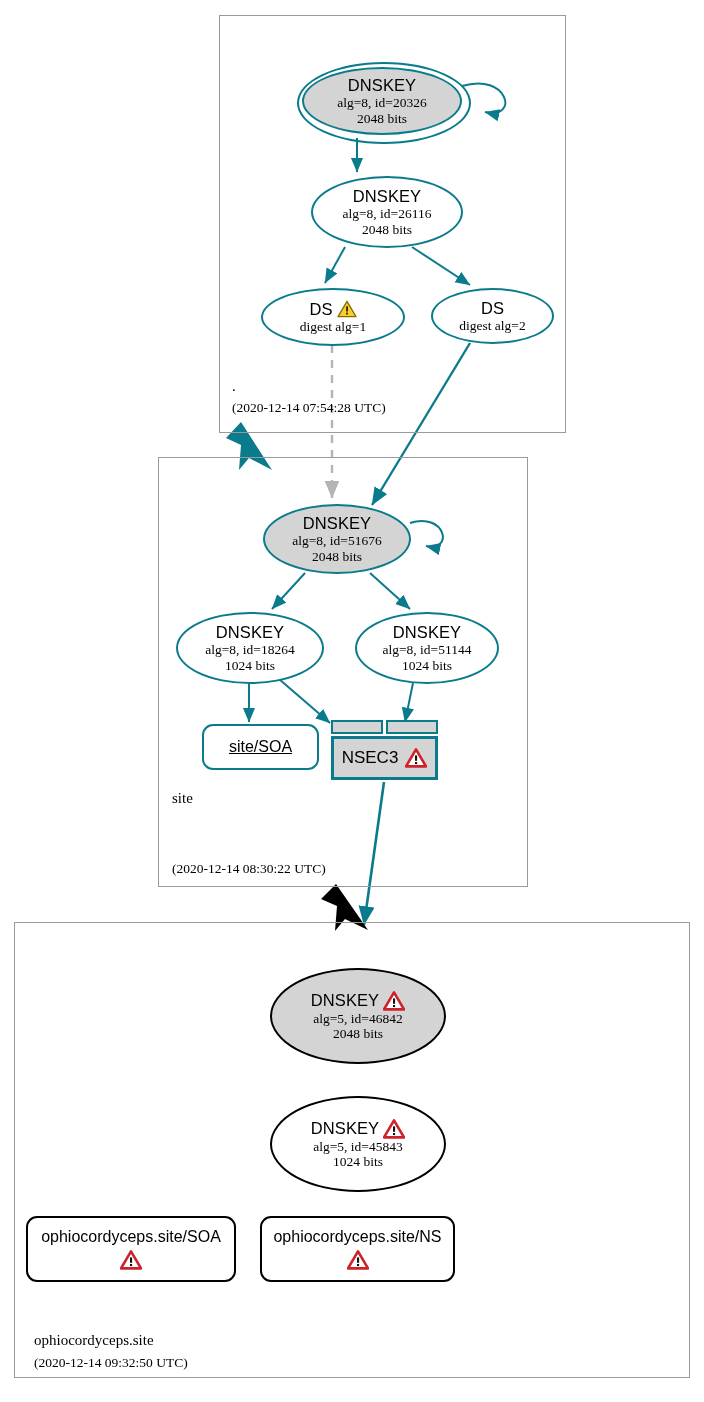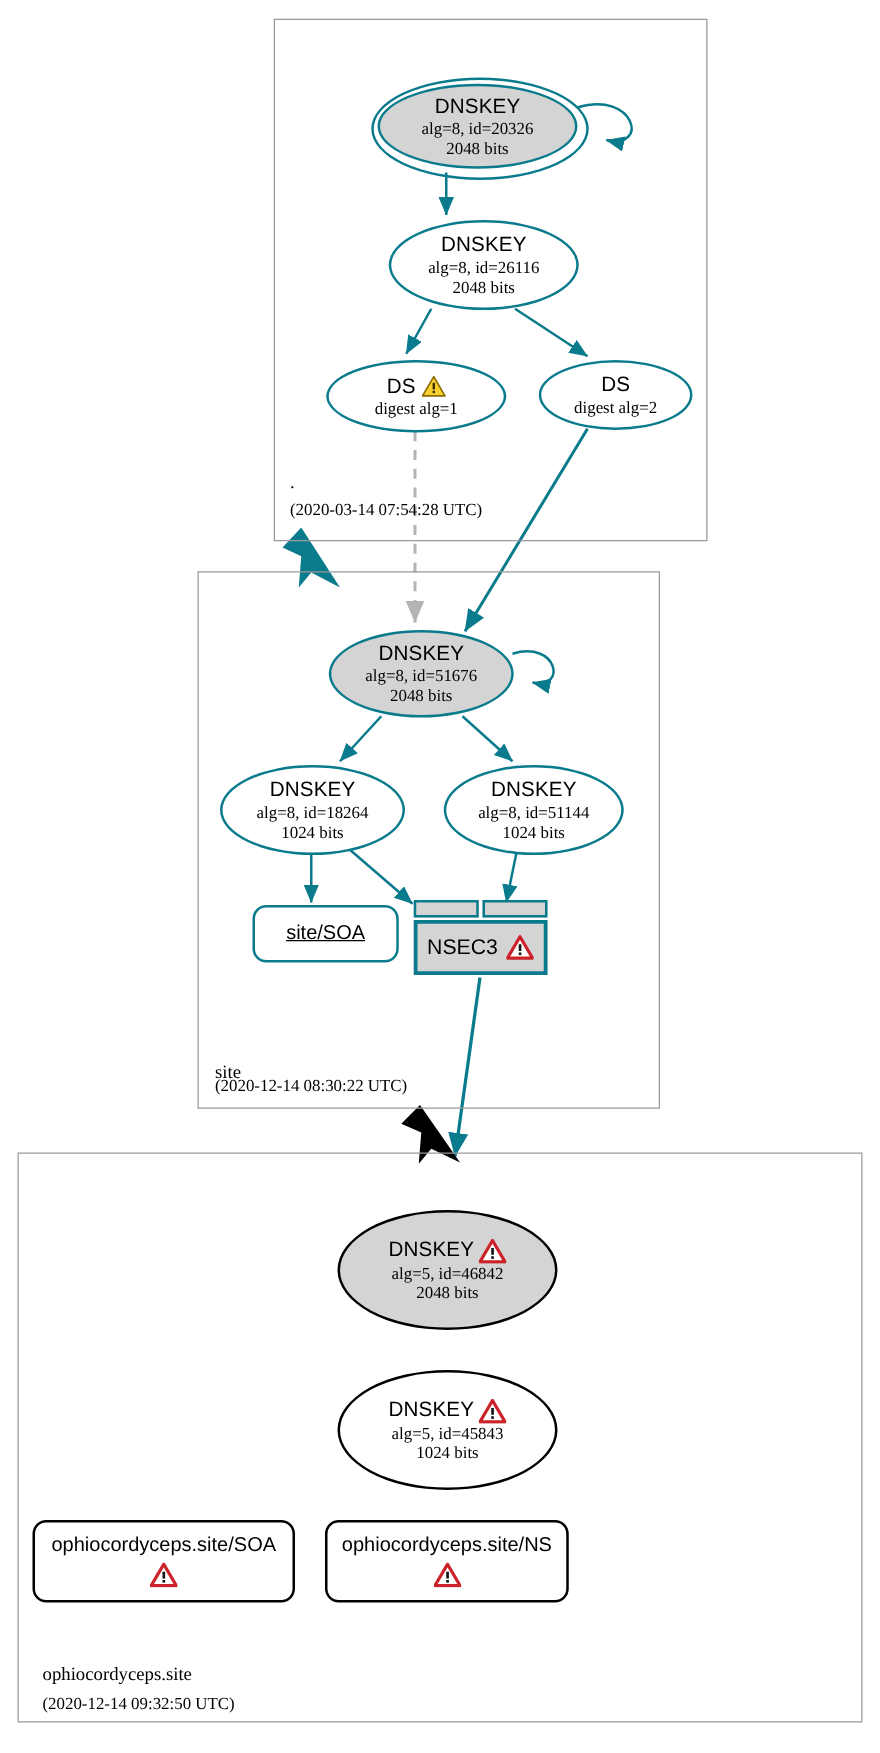--- a/index.html
+++ b/index.html
@@ -110,21 +110,21 @@
       <line x1="384" y1="782" x2="364" y2="925" stroke="#0a7b8c" stroke-width="2.6" marker-end="url(#ar-teal)"></line>
     </g>
 
     <g>
       <path d="M336,884 L368,930 L345,919 L335,931 L337,906 L321,899 z" fill="#000000"></path>
     </g>
   </svg>
 
   <div class="zonebox" style="left:219px;top:15px;width:347px;height:418px;"></div>
   <div class="zonelabel" style="left:232px;top:378px;">.</div>
-  <div class="zonetime" style="left:232px;top:400px;">(2020-03-14 07:54:28 UTC)</div>
+  <div class="zonetime" style="left:232px;top:400px;">(2020-12-14 07:54:28 UTC)</div>
 
   <div class="dbl" style="left:297px;top:62px;width:170px;height:78px;"></div>
   <div class="node ell teal shaded" style="left:302px;top:67px;width:160px;height:68px;">
     <div class="titlerow">
       <span class="t1">DNSKEY</span>
     </div>
     <span class="t2">alg=8, id=20326</span>
     <span class="t2">2048 bits</span>
   </div>
 
@@ -149,21 +149,21 @@
   </div>
 
   <div class="node ell teal plain" style="left:431px;top:288px;width:123px;height:56px;">
     <div class="titlerow">
       <span class="t1">DS</span>
     </div>
     <span class="t2">digest alg=2</span>
   </div>
 
   <div class="zonebox" style="left:158px;top:457px;width:370px;height:430px;"></div>
-  <div class="zonelabel" style="left:172px;top:850px;">site</div>
+  <div class="zonelabel" style="left:172px;top:790px;">site</div>
   <div class="zonetime" style="left:172px;top:861px;">(2020-12-14 08:30:22 UTC)</div>
 
   <div class="node ell teal shaded" style="left:263px;top:504px;width:148px;height:70px;">
     <div class="titlerow">
       <span class="t1">DNSKEY</span>
     </div>
     <span class="t2">alg=8, id=51676</span>
     <span class="t2">2048 bits</span>
   </div>
 

